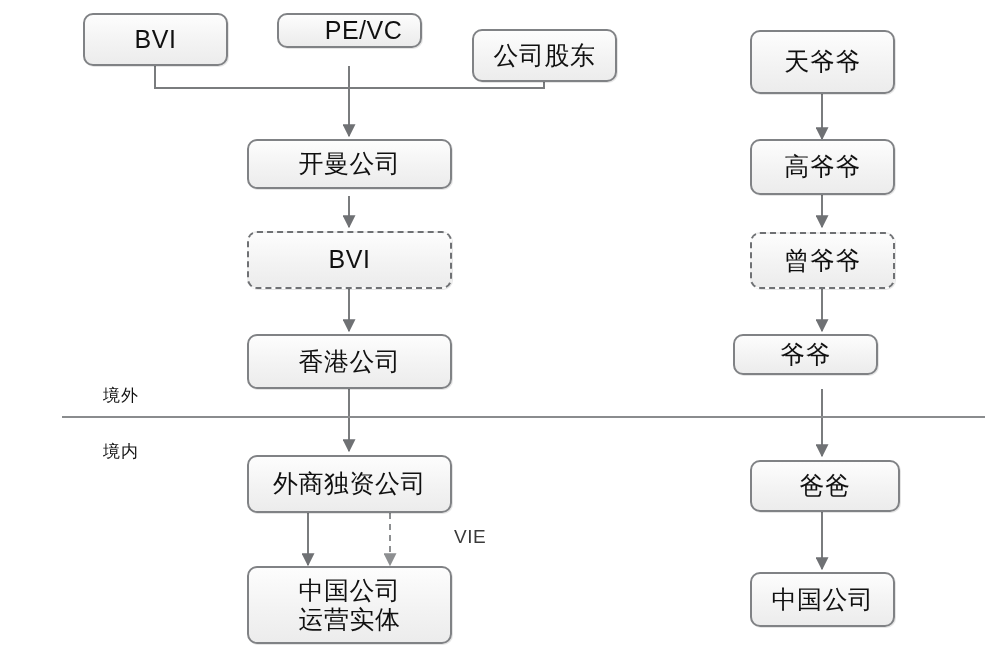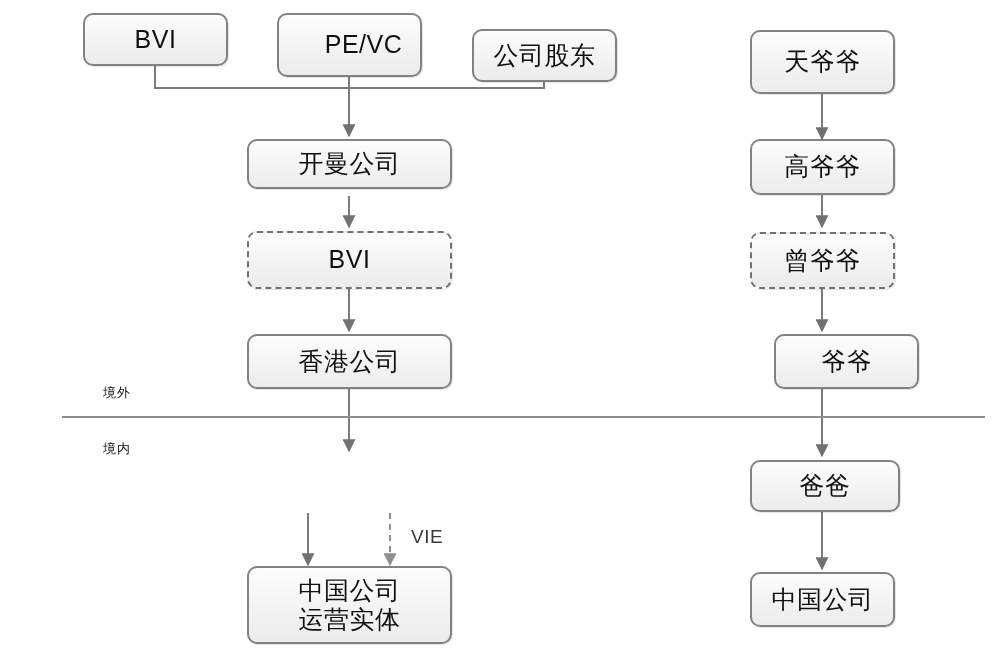--- a/index.html
+++ b/index.html
@@ -35,29 +35,30 @@
     border-style: dashed;
     border-width: 2px;
     border-color: #6f7174;
   }
   .node .label {
     display: block;
     white-space: pre-line;
   }
   .zone-label {
     position: absolute;
-    font-size: 13px;
+    font-size: 17px;
     color: #111111;
     letter-spacing: 1px;
   }
   .vie-label {
     position: absolute;
     font-size: 19px;
     color: #3a3a3a;
     letter-spacing: 0.5px;
+    margin-left: 43px;
   }
   .divider {
     position: absolute;
     background: #8a8c8e;
     height: 2px;
   }
   svg.wires {
     position: absolute;
     left: 0;
     top: 0;
@@ -112,61 +113,64 @@
 
   <div class="divider" style="left:62px; top:416px; width:923px;"></div>
 
   <div class="zone-label" style="left:103px; top:384px;">境外</div>
   <div class="zone-label" style="left:103px; top:440px;">境内</div>
 
   <div class="node" style="left:83px; top:13px; width:145px; height:53px;">
     <span class="label">BVI</span>
   </div>
 
-  <div class="node" style="left:277px; top:13px; width:145px; height:64px;padding-left:28px;">
+  <div class="node" style="left:277px; top:13px; width:145px; height:35px;padding-left:28px;">
     <span class="label">PE/VC</span>
   </div>
 
   <div class="node" style="left:472px; top:29px; width:145px; height:53px;">
     <span class="label">公司股东</span>
   </div>
 
   <div class="node" style="left:247px; top:139px; width:205px; height:50px;">
     <span class="label">开曼公司</span>
   </div>
 
   <div class="node dashed" style="left:247px; top:231px; width:205px; height:58px;">
     <span class="label">BVI</span>
   </div>
 
   <div class="node" style="left:247px; top:334px; width:205px; height:55px;">
     <span class="label">香港公司</span>
   </div>
 
+  <div class="node" style="left:247px; top:455px; width:205px; height:58px;">
+    <span class="label">外商独资公司</span>
+  </div>
 
   <div class="node" style="left:247px; top:566px; width:205px; height:78px;">
     <span class="label">中国公司
 运营实体</span>
   </div>
 
   <div class="vie-label" style="left:411px; top:526px;">VIE</div>
 
   <div class="node" style="left:750px; top:14px; width:145px; height:64px;margin-top:16px;">
     <span class="label">天爷爷</span>
   </div>
 
   <div class="node" style="left:750px; top:139px; width:145px; height:56px;font-family:Liberation Serif, serif;">
     <span class="label">高爷爷</span>
   </div>
 
   <div class="node dashed" style="left:750px; top:232px; width:145px; height:57px;">
     <span class="label">曾爷爷</span>
   </div>
 
-  <div class="node" style="left:774px; top:334px; width:145px; height:55px;">
+  <div class="node" style="left:733px; top:334px; width:145px; height:41px;">
     <span class="label">爷爷</span>
   </div>
 
   <div class="node" style="left:750px; top:460px; width:150px; height:52px;">
     <span class="label">爸爸</span>
   </div>
 
   <div class="node" style="left:750px; top:572px; width:145px; height:55px;">
     <span class="label">中国公司</span>
   </div>

